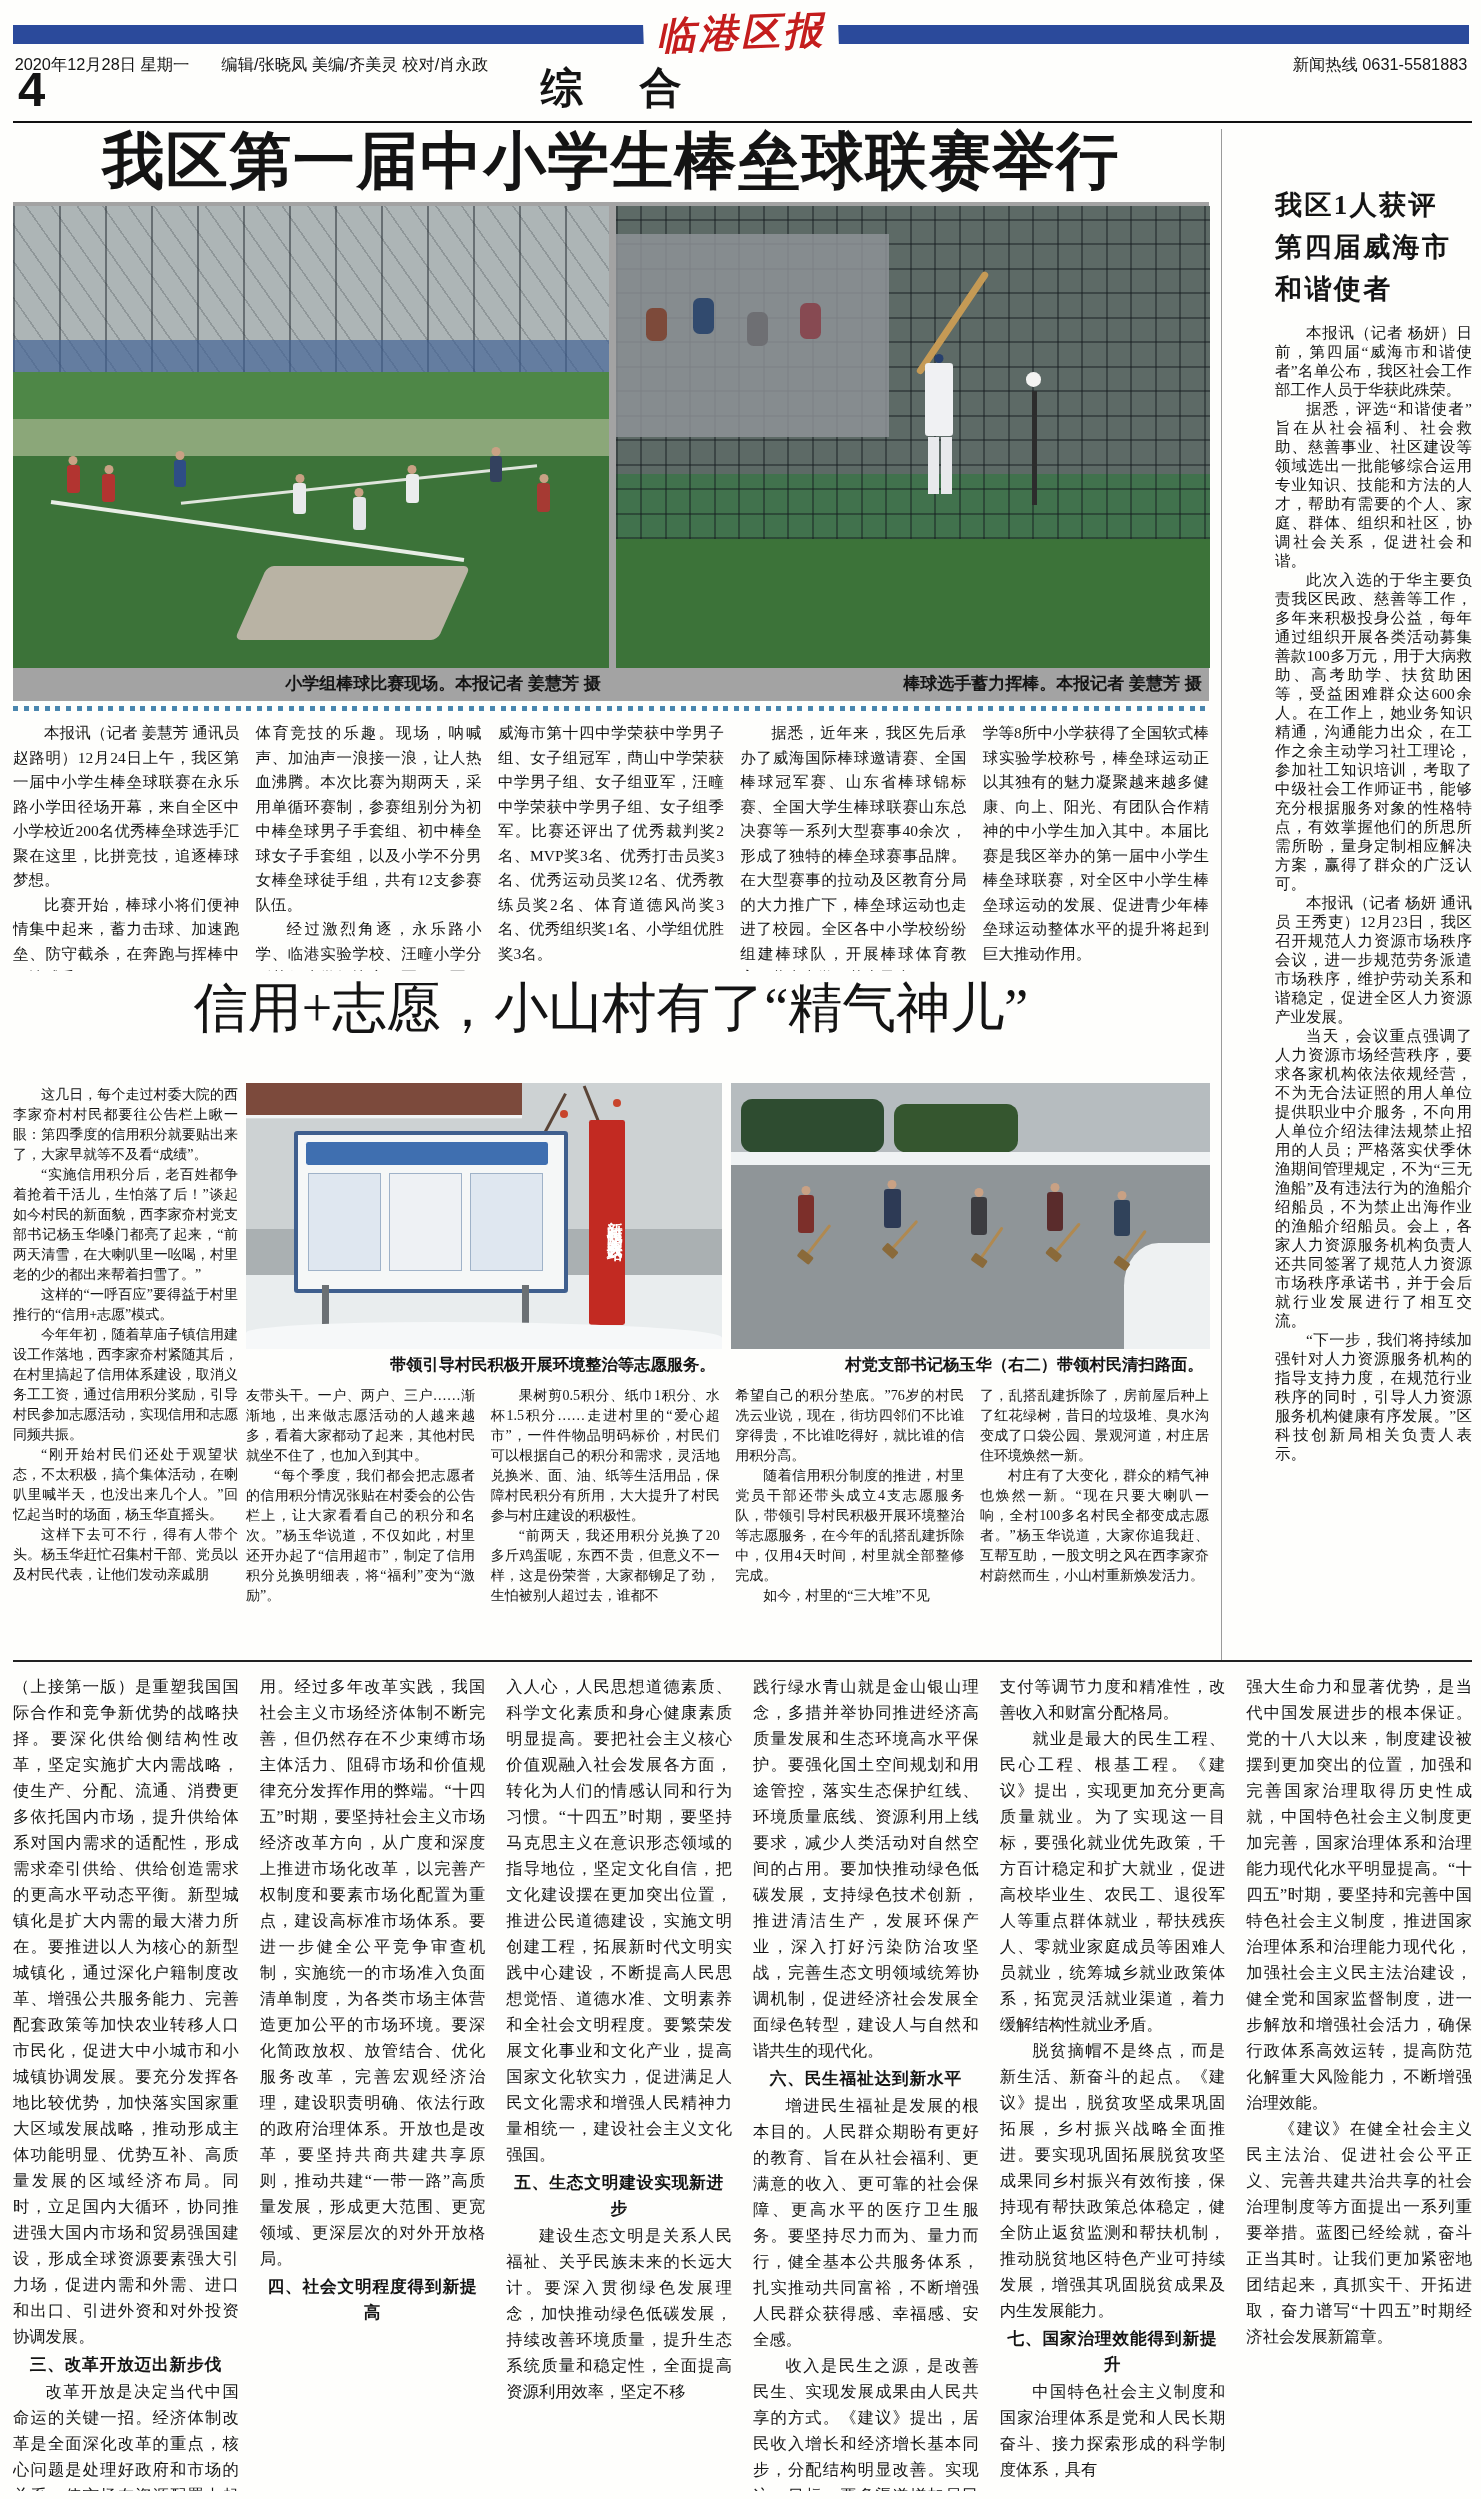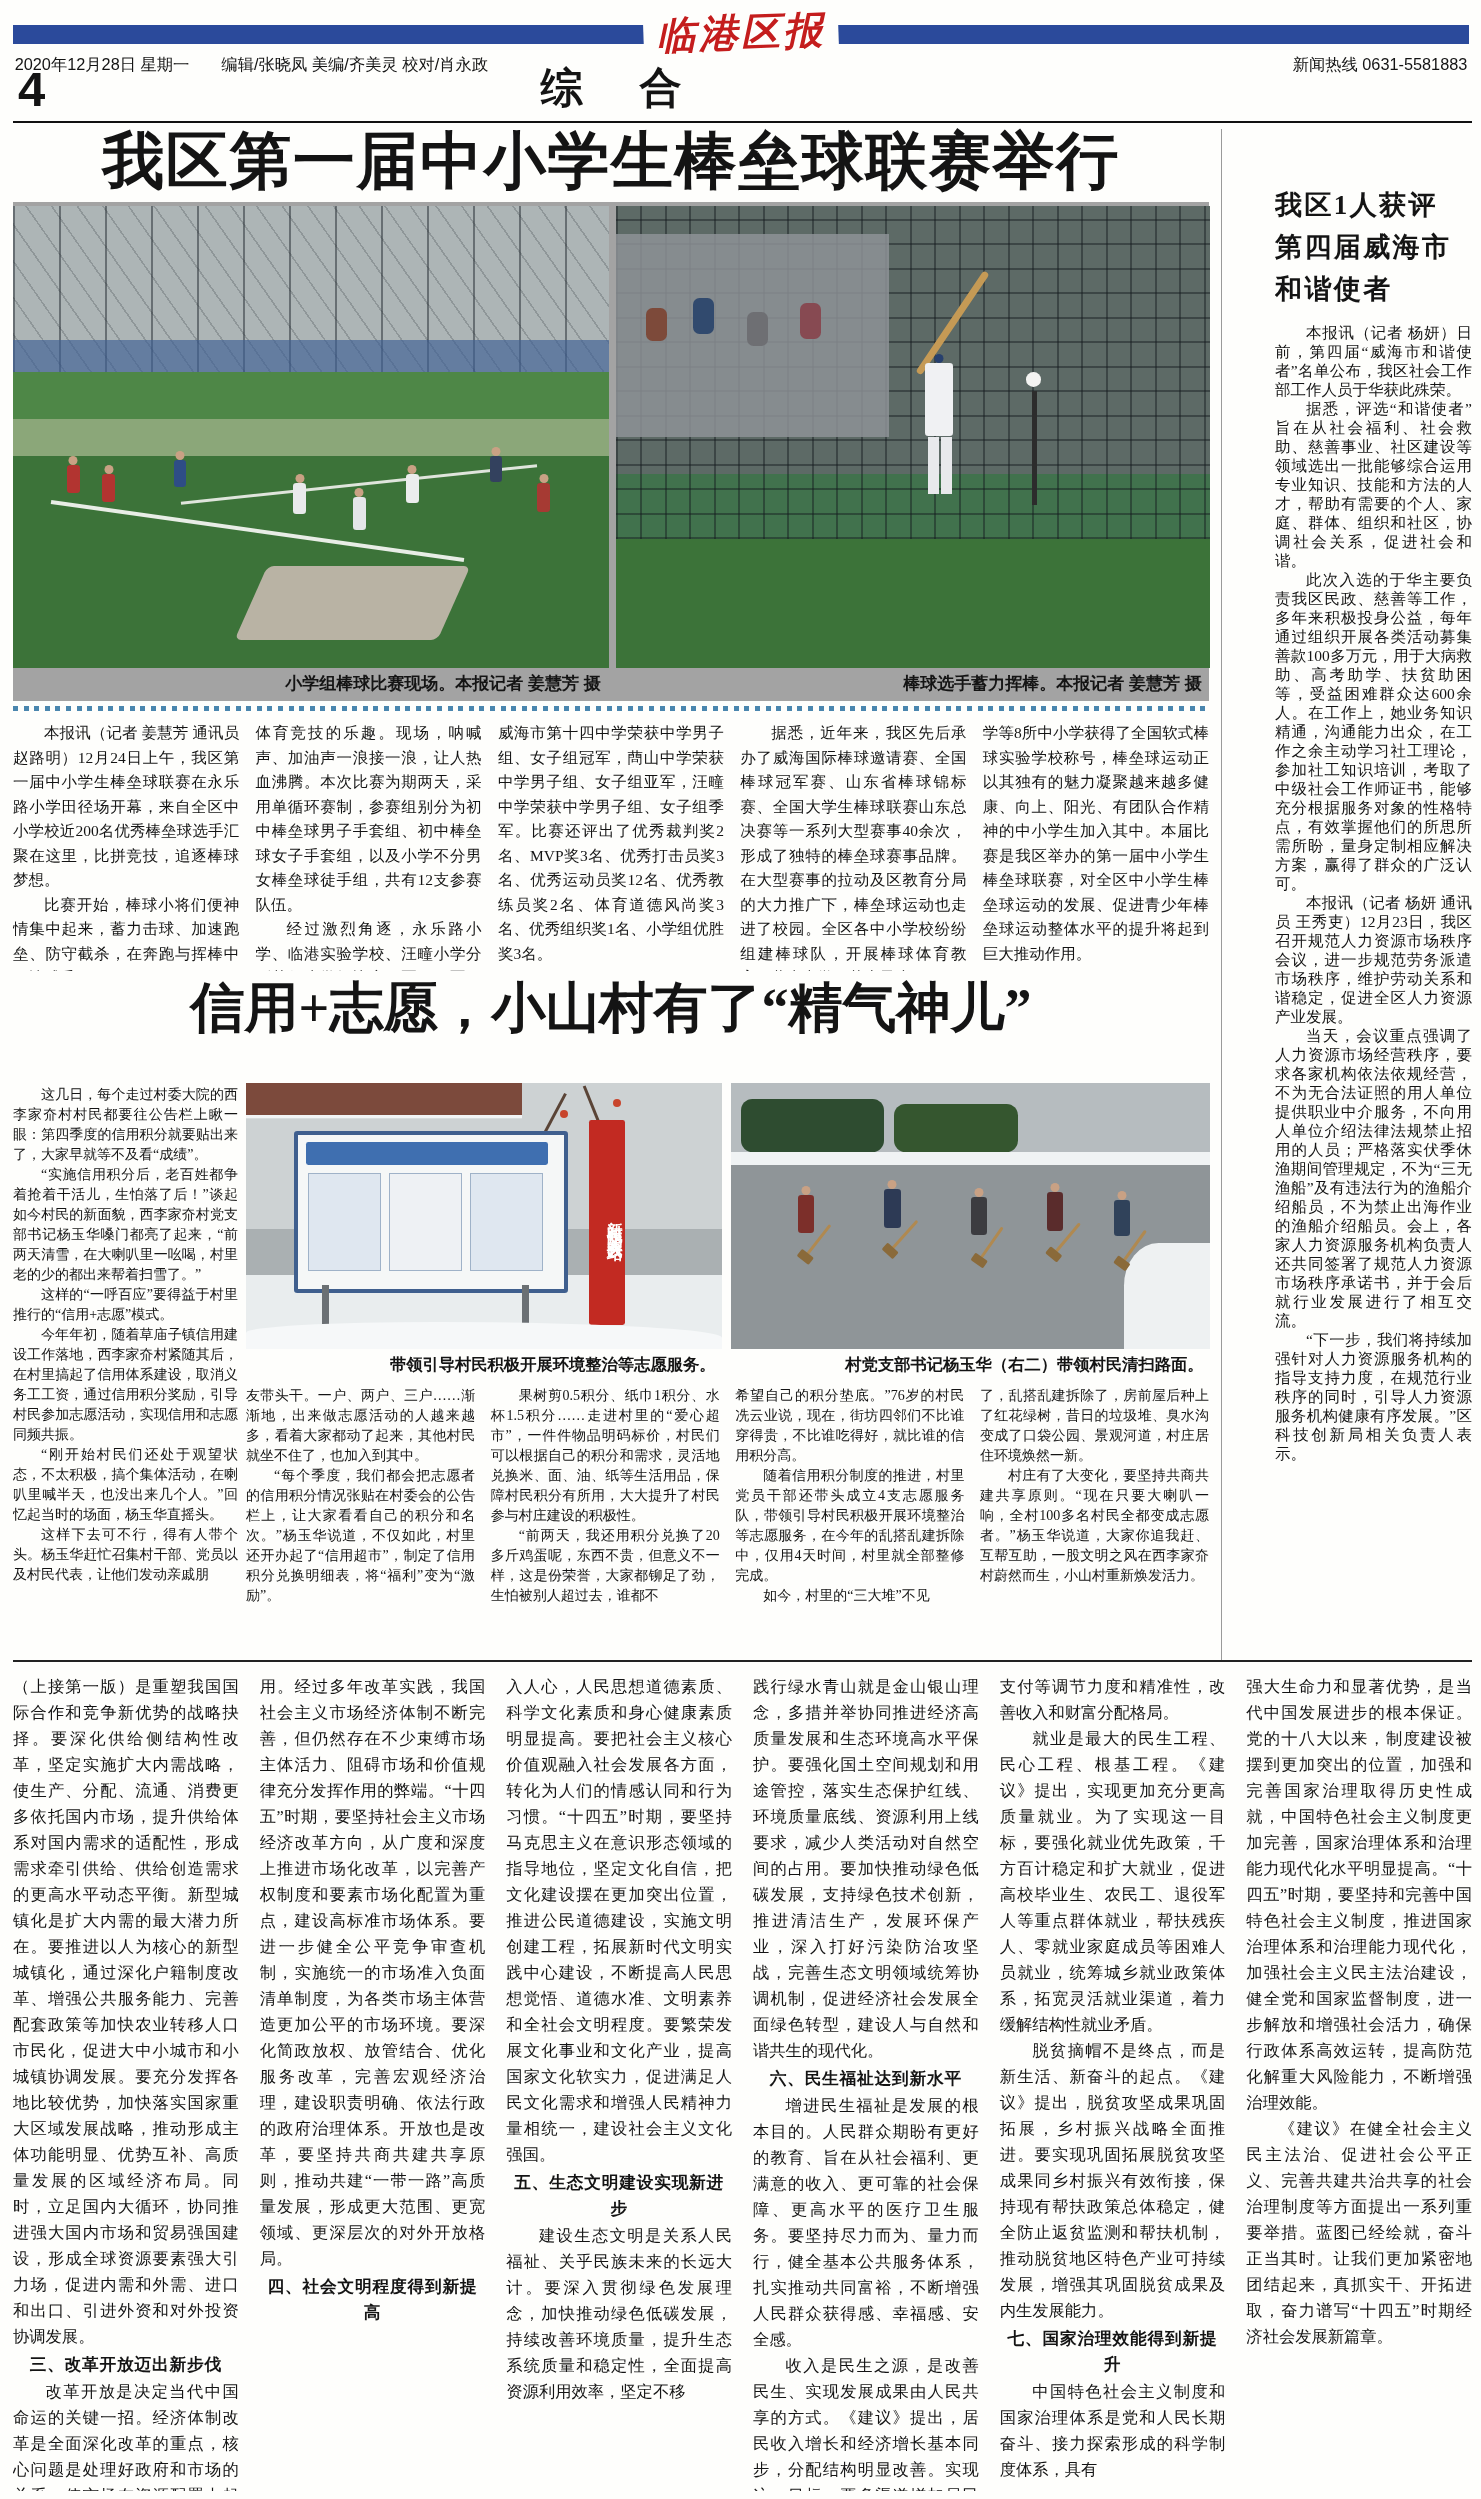--- a/index.html
+++ b/index.html
@@ -33,21 +33,21 @@
   .capA{left:0;width:596px;} .capB{left:603px;width:594px;}
   .dotline{position:absolute;top:706px;left:13px;width:1196px;height:4.9px;
         background:repeating-linear-gradient(90deg,#4a86ae 0 4.9px,transparent 4.9px 10.6px);}
   .lead-body{position:absolute;top:721px;left:13px;width:1196px;height:250px;display:flex;gap:16.3px;
         font-size:15.5px;line-height:24.5px;text-align:justify;overflow:hidden;}
   .lead-body .col{flex:1;}
   .colflow p{margin:0;text-indent:2em;}
   .colflow.cont p:first-child{text-indent:0;}
   
   .credit-headline{position:absolute;top:977px;left:13px;width:1196px;text-align:center;
-        font-size:54px;line-height:62px;font-weight:700;white-space:nowrap;}
+        font-size:54px;line-height:62px;font-weight:400;white-space:nowrap;}
   .credit-byline{position:absolute;top:1054px;left:13px;width:1196px;text-align:center;
         font-size:16.3px;font-family:"Liberation Sans",sans-serif;}
   .credit-col1{position:absolute;top:1085px;left:13px;width:225px;height:571px;
         font-size:14px;line-height:20px;text-align:justify;overflow:hidden;}
   .photoC{left:246px;top:1083px;width:476px;height:266px;}
   .photoD{left:731px;top:1083px;width:479px;height:266px;}
   .credit-cap{position:absolute;top:1354px;height:23px;font-family:"Liberation Sans",sans-serif;
         font-size:16.3px;font-weight:700;text-align:right;box-sizing:border-box;padding-right:6.5px;}
   .capC{left:246px;width:476px;} .capD{left:731px;width:479px;}
   .credit-cols{position:absolute;top:1386px;left:246px;width:963px;height:269px;display:flex;gap:15.5px;
@@ -225,21 +225,21 @@
         <p>果树剪0.5积分、纸巾1积分、水杯1.5积分……走进村里的“爱心超市”，一件件物品明码标价，村民们可以根据自己的积分和需求，灵活地兑换米、面、油、纸等生活用品，保障村民积分有所用，大大提升了村民参与村庄建设的积极性。</p>
         <p>“前两天，我还用积分兑换了20多斤鸡蛋呢，东西不贵，但意义不一样，这是份荣誉，大家都铆足了劲，生怕被别人超过去，谁都不</p>
       </div>
     <div class="col colflow cont">
         <p>希望自己的积分垫底。”76岁的村民冼云业说，现在，街坊四邻们不比谁穿得贵，不比谁吃得好，就比谁的信用积分高。</p>
         <p>随着信用积分制度的推进，村里党员干部还带头成立4支志愿服务队，带领引导村民积极开展环境整治等志愿服务，在今年的乱搭乱建拆除中，仅用4天时间，村里就全部整修完成。</p>
         <p>如今，村里的“三大堆”不见</p>
       </div>
     <div class="col colflow cont">
         <p>了，乱搭乱建拆除了，房前屋后种上了红花绿树，昔日的垃圾堆、臭水沟变成了口袋公园、景观河道，村庄居住环境焕然一新。</p>
-        <p>村庄有了大变化，要坚持共商共建共享原则。“现在只要大喇叭一响，全村100多名村民全都变成志愿者。”杨玉华说道，大家你追我赶、互帮互助，一股文明之风在西李家夼村蔚然而生，小山村重新焕发活力。</p>
+        <p>村庄有了大变化，群众的精气神也焕然一新。“现在只要大喇叭一响，全村100多名村民全都变成志愿者。”杨玉华说道，大家你追我赶、互帮互助，一股文明之风在西李家夼村蔚然而生，小山村重新焕发活力。</p>
       </div>
   </div>
 
   <div class="vline"></div>
   <div class="sidebar">
     <h2 class="sb-headline">我区1人获评 第四届威海市 和谐使者</h2>
     <div class="sb-body colflow">
         <p>本报讯（记者 杨妍）日前，第四届“威海市和谐使者”名单公布，我区社会工作部工作人员于华获此殊荣。</p>
         <p>据悉，评选“和谐使者”旨在从社会福利、社会救助、慈善事业、社区建设等领域选出一批能够综合运用专业知识、技能和方法的人才，帮助有需要的个人、家庭、群体、组织和社区，协调社会关系，促进社会和谐。</p>
         <p>此次入选的于华主要负责我区民政、慈善等工作，多年来积极投身公益，每年通过组织开展各类活动募集善款100多万元，用于大病救助、高考助学、扶贫助困等，受益困难群众达600余人。在工作上，她业务知识精通，沟通能力出众，在工作之余主动学习社工理论，参加社工知识培训，考取了中级社会工作师证书，能够充分根据服务对象的性格特点，有效掌握他们的所思所需所盼，量身定制相应解决方案，赢得了群众的广泛认可。</p>

